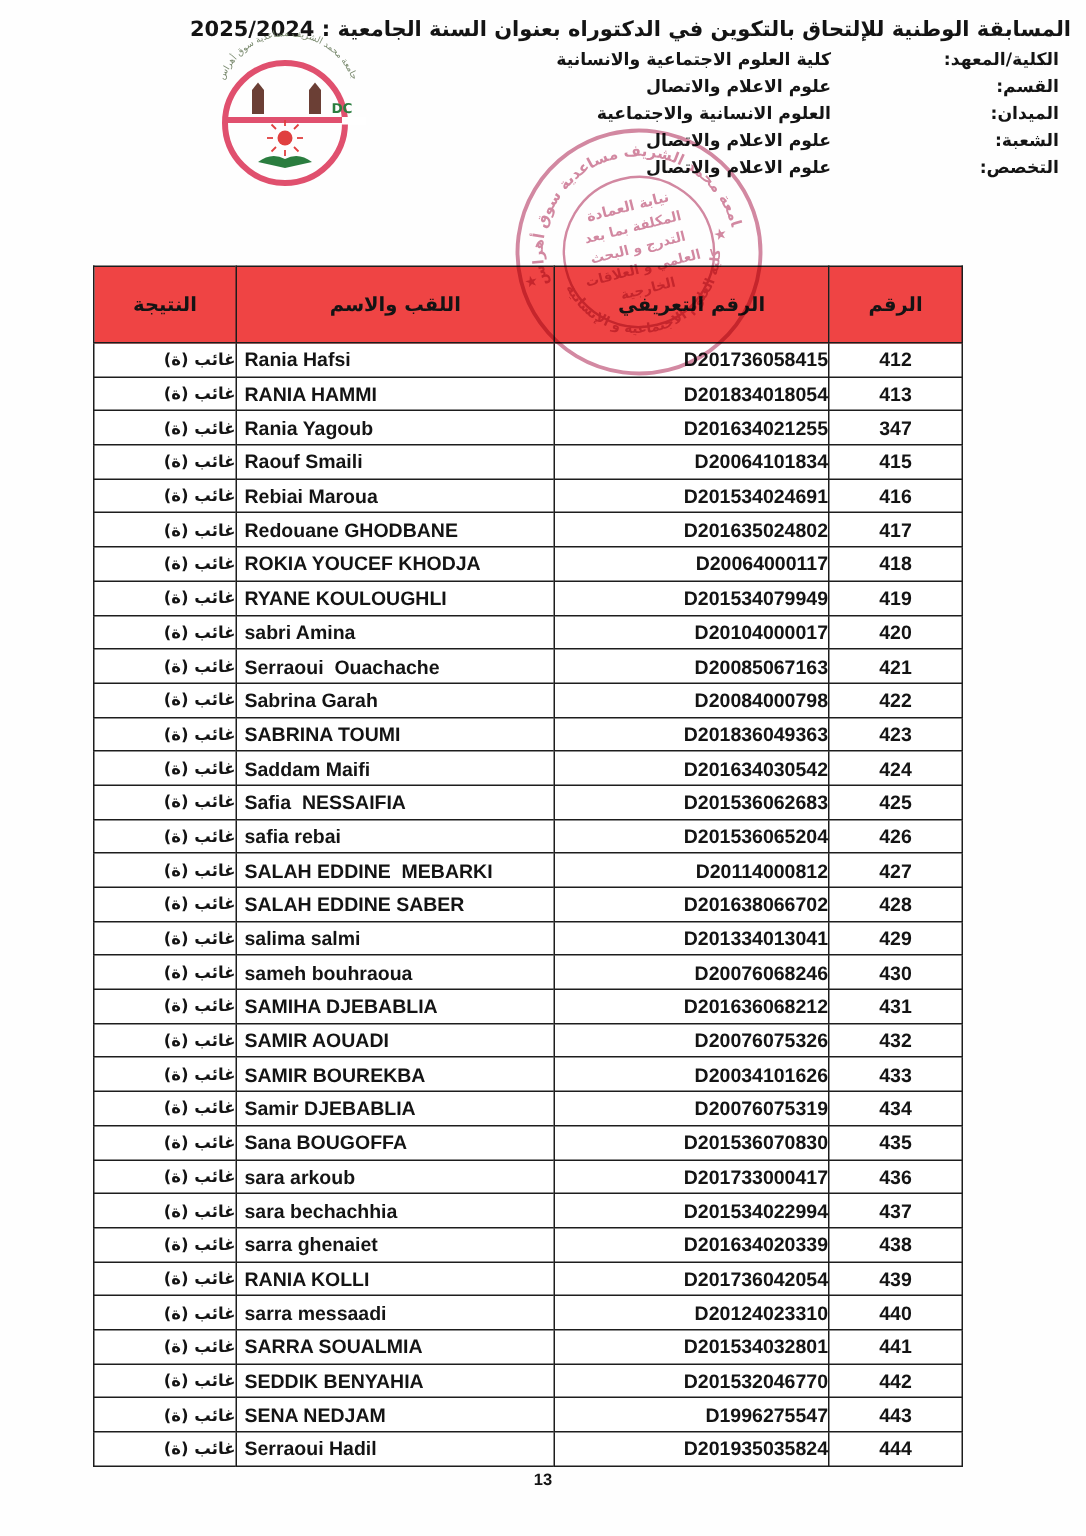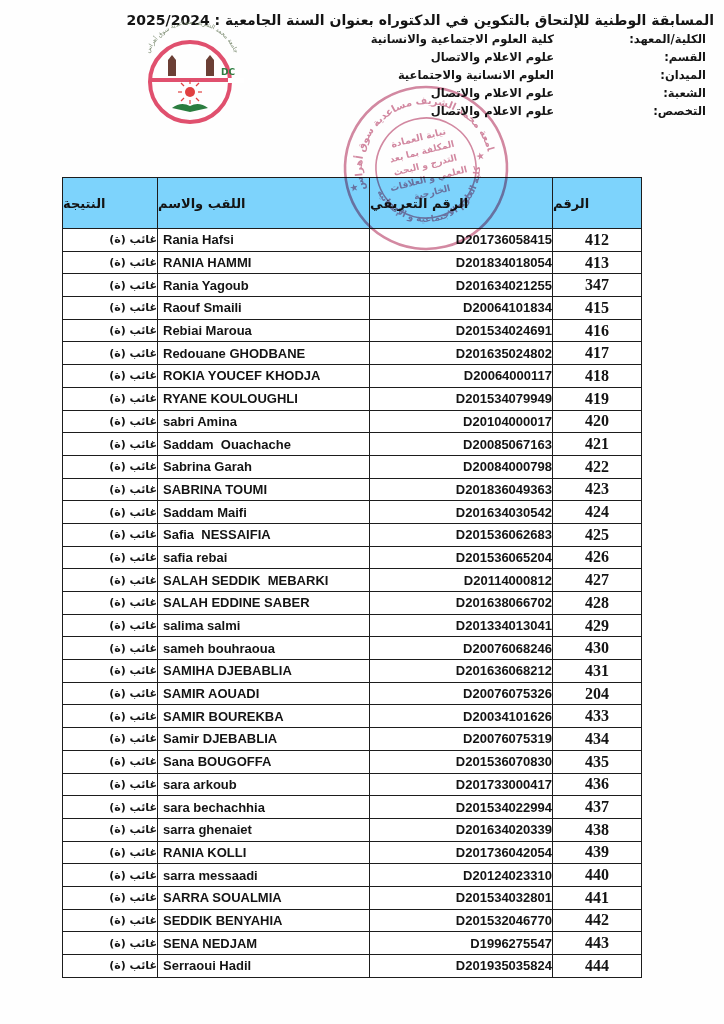--- a/index.html
+++ b/index.html
@@ -16,23 +16,23 @@
   .meta-value { text-align:left; }
 
   .logo { position:absolute; left:132px; top:20px; width:120px; height:108px; }
 
   .subtitle { position:absolute; top:130px; left:30px; right:30px; text-align:center;
     font-size:13px; font-weight:bold; direction:rtl; white-space:nowrap; }
 
   table.results { position:absolute; top:177px; right:82px; border-collapse:collapse;
     direction:rtl; table-layout:fixed; width:579px; }
   table.results, table.results th, table.results td { border:1.8px solid #1d1d1d; }
-  table.results th { height:51px; font-size:13px; font-weight:bold; text-align:left; vertical-align:middle; background:#7dd3fc; }
+  table.results th { height:51px; font-size:13px; font-weight:bold; text-align:center; vertical-align:middle; background:#ef4444; }
   table.results td { height:22.7px; font-weight:bold; vertical-align:middle; background:#fff; overflow:hidden; }
-  td.c-num  { text-align:center; font-size:16px; font-family:Liberation Serif, serif; direction:ltr;margin-top:40px; }
+  td.c-num  { text-align:center; font-size:13px; font-family:Liberation Sans, sans-serif; direction:ltr;margin-top:40px; }
   td.c-id   { text-align:right; font-size:13px; font-family:"Liberation Sans", sans-serif; direction:ltr; }
   td.c-name { text-align:left; padding-left:5px; font-size:13px; font-family:"Liberation Sans", sans-serif; direction:ltr; white-space:pre; }
   td.c-res  { text-align:right; font-size:11px; direction:rtl; }
 
   .stamp { position:absolute; left:338px; top:80px; width:176px; height:176px;
     opacity:.82; mix-blend-mode:multiply; pointer-events:none; z-index:5; }
 
   .pagenum { position:absolute; top:981px; left:0; right:0; text-align:center;
     font-size:11px; font-weight:bold; font-family:"Liberation Sans", sans-serif; }
 </style>
@@ -160,21 +160,21 @@
         </tr>
         <tr>
           <td class="c-num">420</td>
           <td class="c-id">D20104000017</td>
           <td class="c-name">sabri Amina</td>
           <td class="c-res">غائب (ة)</td>
         </tr>
         <tr>
           <td class="c-num">421</td>
           <td class="c-id">D20085067163</td>
-          <td class="c-name">Saddam  Ouachache</td>
+          <td class="c-name">Serraoui  Ouachache</td>
           <td class="c-res">غائب (ة)</td>
         </tr>
         <tr>
           <td class="c-num">422</td>
           <td class="c-id">D20084000798</td>
           <td class="c-name">Sabrina Garah</td>
           <td class="c-res">غائب (ة)</td>
         </tr>
         <tr>
           <td class="c-num">423</td>
@@ -196,21 +196,21 @@
         </tr>
         <tr>
           <td class="c-num">426</td>
           <td class="c-id">D201536065204</td>
           <td class="c-name">safia rebai</td>
           <td class="c-res">غائب (ة)</td>
         </tr>
         <tr>
           <td class="c-num">427</td>
           <td class="c-id">D20114000812</td>
-          <td class="c-name">SALAH SEDDIK  MEBARKI</td>
+          <td class="c-name">SALAH EDDINE  MEBARKI</td>
           <td class="c-res">غائب (ة)</td>
         </tr>
         <tr>
           <td class="c-num">428</td>
           <td class="c-id">D201638066702</td>
           <td class="c-name">SALAH EDDINE SABER</td>
           <td class="c-res">غائب (ة)</td>
         </tr>
         <tr>
           <td class="c-num">429</td>
@@ -224,21 +224,21 @@
           <td class="c-name">sameh bouhraoua</td>
           <td class="c-res">غائب (ة)</td>
         </tr>
         <tr>
           <td class="c-num">431</td>
           <td class="c-id">D201636068212</td>
           <td class="c-name">SAMIHA DJEBABLIA</td>
           <td class="c-res">غائب (ة)</td>
         </tr>
         <tr>
-          <td class="c-num">204</td>
+          <td class="c-num">432</td>
           <td class="c-id">D20076075326</td>
           <td class="c-name">SAMIR AOUADI</td>
           <td class="c-res">غائب (ة)</td>
         </tr>
         <tr>
           <td class="c-num">433</td>
           <td class="c-id">D20034101626</td>
           <td class="c-name">SAMIR BOUREKBA</td>
           <td class="c-res">غائب (ة)</td>
         </tr>
@@ -330,14 +330,15 @@
       <g fill="#c96f8d" font-weight="bold" text-anchor="middle">
         <text x="88" y="60" font-size="9.5">نيابة العمادة</text>
         <text x="88" y="74" font-size="9">المكلفة بما بعد</text>
         <text x="88" y="88" font-size="9">التدرج و البحث</text>
         <text x="88" y="102" font-size="9">العلمي و العلاقات</text>
         <text x="88" y="116" font-size="9">الخارجية</text>
       </g>
     </g>
   </svg>
 
+  <div class="pagenum">13</div>
 
 </div>
 
 </body></html>

